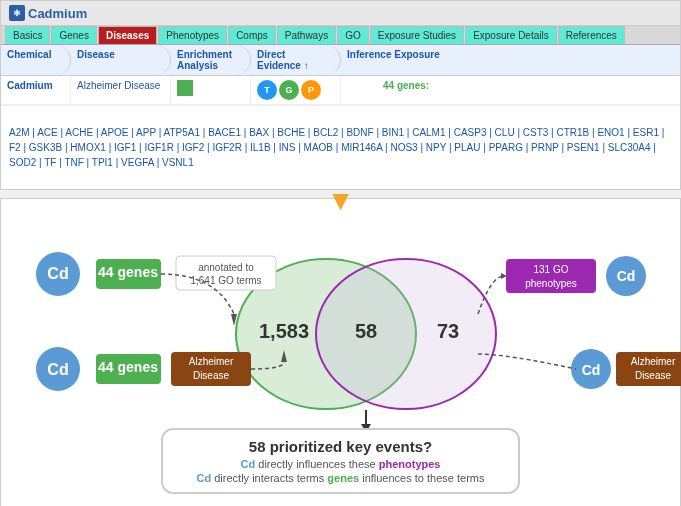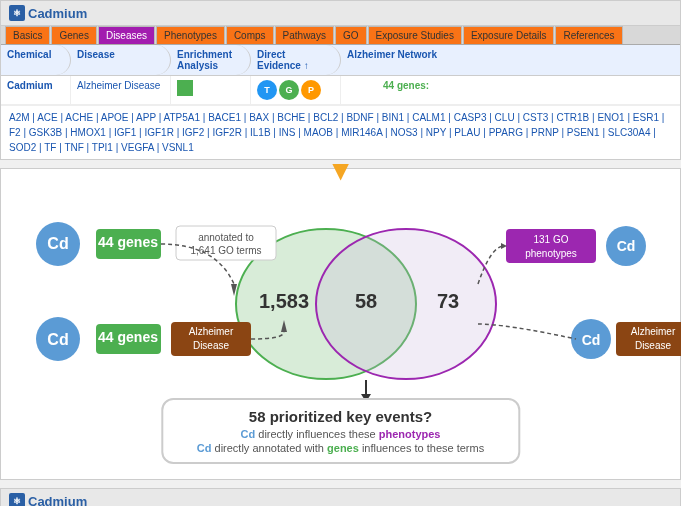--- a/index.html
+++ b/index.html
@@ -8,22 +8,22 @@
     
     .panel { background: white; border: 1px solid #ccc; margin-bottom: 8px; }
 
     
     .app-header { background: #e8e8e8; padding: 4px 8px; display: flex; align-items: center; border-bottom: 1px solid #ccc; }
     .app-logo { font-weight: bold; font-size: 13px; color: #2a5fa5; display: flex; align-items: center; gap: 3px; }
     .logo-icon { width: 16px; height: 16px; background: #2a5fa5; border-radius: 2px; display: inline-flex; align-items: center; justify-content: center; color: white; font-size: 9px; font-weight: bold; }
 
     
     .nav-tabs { display: flex; background: #d8d8d8; border-bottom: 1px solid #aaa; padding: 0 4px; gap: 1px; overflow: hidden; }
-    .nav-tab { padding: 3px 7px; font-size: 10px; cursor: pointer; background: #f97316; border: 1px solid #bbb; border-bottom: none; white-space: nowrap; color: #333; }
-    .nav-tab.active { background: #a21caf; color: white; font-weight: normal; }
+    .nav-tab { padding: 3px 7px; font-size: 10px; cursor: pointer; background: #5eead4; border: 1px solid #bbb; border-bottom: none; white-space: nowrap; color: #333; }
+    .nav-tab.active { background: #b91c1c; color: white; font-weight: bold; }
 
     
     .col-headers { display: grid; grid-template-columns: 70px 100px 80px 90px 1fr; background: #e8f0fe; border-bottom: 1px solid #ccc; }
     .col-header { padding: 4px 6px; font-size: 10px; font-weight: bold; color: #1a56b0; border-right: 1px solid #ccc; border-radius: 15px; }
     .col-header:last-child { border-right: none; }
 
     
     .data-row { display: grid; grid-template-columns: 70px 100px 80px 90px 1fr; border-bottom: 1px solid #eee; }
     .data-cell { padding: 4px 6px; font-size: 10px; border-right: 1px solid #eee; }
     .data-cell:last-child { border-right: none; }
@@ -31,21 +31,21 @@
     .disease-name { color: #1a56b0; }
 
     
     .enrichment-icons { display: flex; gap: 2px; }
     .enr-icon { width: 20px; height: 20px; border-radius: 50%; display: flex; align-items: center; justify-content: center; font-size: 9px; font-weight: bold; }
     .enr-blue { background: #2196f3; color: white; }
     .enr-green { background: #4caf50; color: white; }
     .enr-orange { background: #ff9800; color: white; }
 
     
-    .gene-list { font-size: 10px; color: #333; padding: 4px 8px; line-height: 1.5; border-top: 1px solid #eee; }
+    .gene-list { font-size: 10px; color: #333; padding: 19px 8px; line-height: 1.5; border-top: 1px solid #eee; }
     .gene-link { color: #1a56b0; }
 
     
     .inference-header { font-size: 10px; font-weight: bold; color: #1a56b0; }
 
     
     .venn-section { background: white; padding: 15px; border: 1px solid #ccc; margin-bottom: 8px; position: relative; }
     .venn-container { display: flex; align-items: center; justify-content: center; position: relative; height: 280px; }
 
     
@@ -76,21 +76,21 @@
     <div class="nav-tab">Exposure Studies</div>
     <div class="nav-tab">Exposure Details</div>
     <div class="nav-tab">References</div>
   </div>
 
   <div class="col-headers">
     <div class="col-header">Chemical</div>
     <div class="col-header" style="cursor:pointer;">Disease</div>
     <div class="col-header" style="color:#1a56b0;">Enrichment<br>Analysis</div>
     <div class="col-header" style="cursor:pointer; color:#1a56b0;">Direct<br>Evidence ↑</div>
-    <div class="col-header inference-header">Alzheimer Network</div>
+    <div class="col-header inference-header">Inference Exposure</div>
   </div>
 
   <div class="data-row">
     <div class="data-cell chemical-name">Cadmium</div>
     <div class="data-cell disease-name">Alzheimer Disease</div>
     <div class="data-cell">
       <span style="display:inline-block;width:16px;height:16px;background:#4caf50;"></span>
     </div>
     <div class="data-cell">
       <div class="enrichment-icons">
@@ -179,21 +179,21 @@
 
     <div style="position:absolute;bottom:0;left:50%;transform:translateX(-50%);background:white;border:2px solid #ccc;border-radius:12px;padding:8px 34px;text-align:center;white-space:nowrap;">
       <div style="font-size:15px;font-weight:bold;color:#333;">58 prioritized key events?</div>
       <div style="font-size:11px;margin-top:3px;">
         <span style="color:#5b9bd5;font-weight:bold;">Cd</span>
         <span style="color:#555;margin-top:47px;"> directly influences these </span>
         <span style="color:#9c27b0;font-weight:bold;">phenotypes</span>
       </div>
       <div style="font-size:11px;margin-top:2px;">
         <span style="color:#5b9bd5;font-weight:bold;">Cd</span>
-        <span style="color:#555;"> directly annotated with </span>
+        <span style="color:#555;"> directly interacts terms </span>
         <span style="color:#4caf50;font-weight:bold;">genes</span>
         <span style="color:#555;"> influences to these terms</span>
       </div>
     </div>
   </div>
 </div>
 
 <div class="bottom-panel panel">
 
   <div class="app-header">

